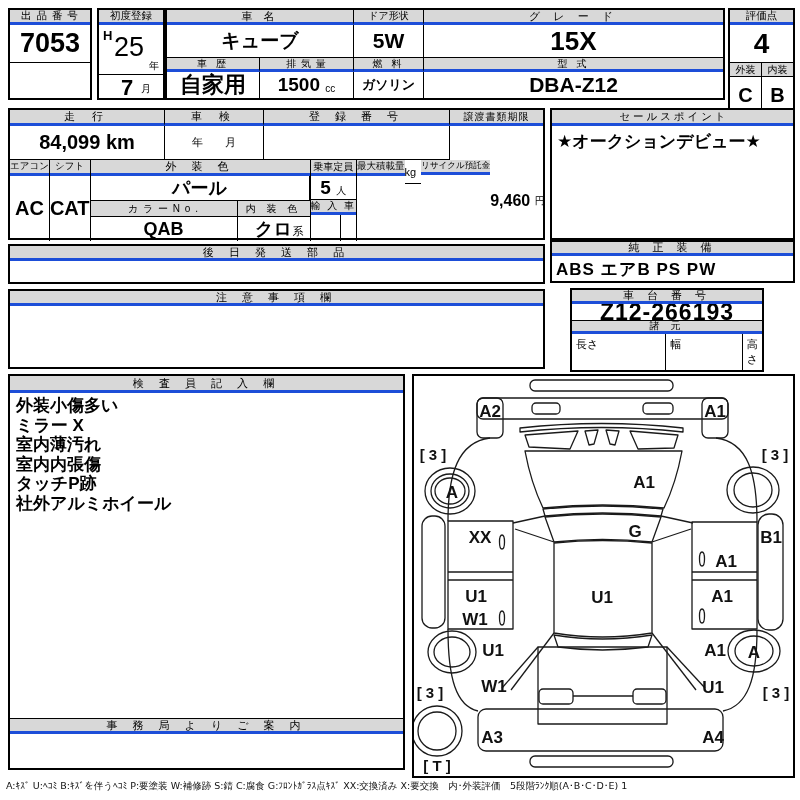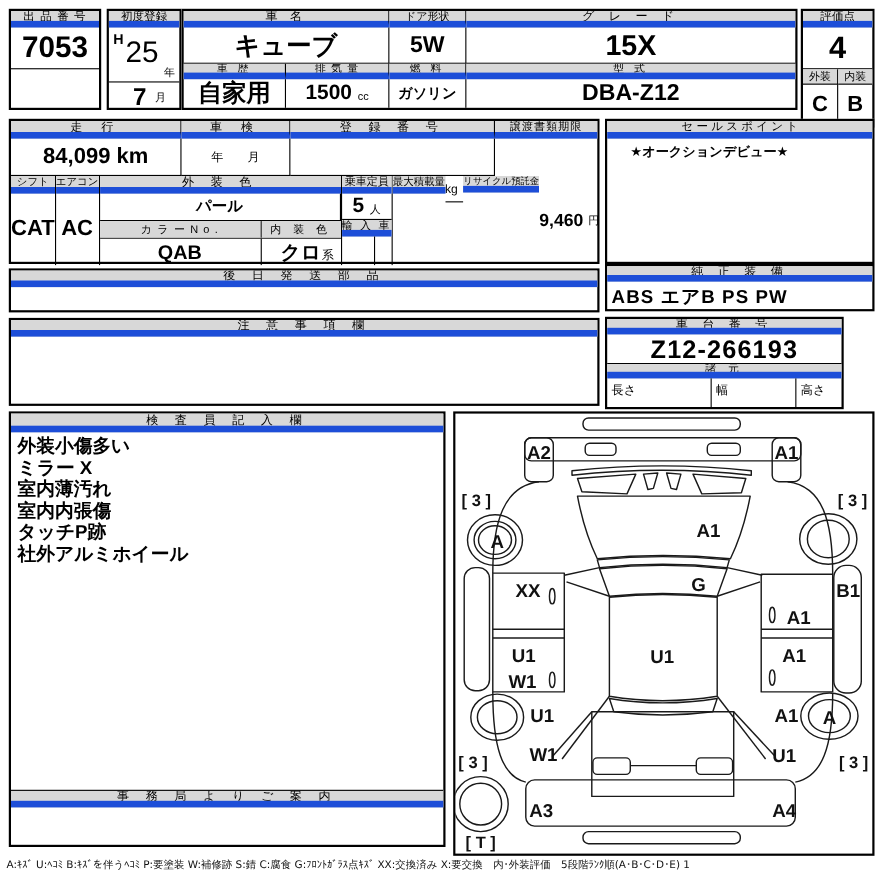--- a/index.html
+++ b/index.html
@@ -1,19 +1,19 @@
 <!DOCTYPE html>
 <html><head>
 <meta charset="utf-8">
 <style>
   html,body{margin:0;padding:0;background:#fff;}
   body{font-family:"Liberation Sans","DejaVu Sans",sans-serif;color:#000;}
   #sheet{position:relative;width:800px;height:800px;background:#fff;overflow:hidden;}
   .box{position:absolute;border:2px solid #000;background:#fff;box-sizing:border-box;display:flex;flex-direction:column;}
-  .h{background:#d8d8d8;border-bottom:6px solid #1d4ed8;display:flex;align-items:center;justify-content:center;font-size:11px;box-sizing:border-box;flex:0 0 auto;white-space:nowrap;overflow:hidden;}
+  .h{background:#d8d8d8;border-bottom:3px solid #1d4ed8;display:flex;align-items:center;justify-content:center;font-size:11px;box-sizing:border-box;flex:0 0 auto;white-space:nowrap;overflow:hidden;}
   .v{display:flex;align-items:center;justify-content:center;font-weight:bold;box-sizing:border-box;white-space:nowrap;overflow:hidden;}
   .br{border-right:1px solid #000;}
   .bb{border-bottom:1px solid #000;}
   .grow{flex:1 1 auto;}
   .cell{box-sizing:border-box;display:flex;align-items:center;justify-content:center;overflow:hidden;white-space:nowrap;text-align:center;}
   .unit{font-weight:normal;}
   .notes{font-weight:bold;font-size:17px;line-height:19.5px;padding:3px 6px;white-space:pre-line;}
   #legend{position:absolute;left:6px;top:780px;width:792px;font-size:9.5px;font-family:"DejaVu Sans",sans-serif;white-space:nowrap;color:#111;}
   svg text{font-family:"Liberation Sans","DejaVu Sans",sans-serif;font-weight:bold;fill:#111;}
 </style>
@@ -38,21 +38,21 @@
     <div class="grow" style="position:relative">
       <span style="position:absolute;left:22px;top:0px;font-size:22px;font-weight:bold">7</span>
       <span style="position:absolute;right:12px;bottom:2px;font-size:10px">月</span>
     </div>
   </div>
 
   <div class="box" style="left:165px;top:8px;width:560px;height:92px;display:grid;grid-template-columns:93px 94px 70px 1fr;grid-template-rows:15px 33px 14px 1fr">
     <div class="h br" style="grid-column:1/3;letter-spacing:4px">車 名</div>
     <div class="h br" style="font-size:10px">ドア形状</div>
     <div class="h" style="letter-spacing:5px">グ レ ー ド</div>
-    <div class="v br bb" style="grid-column:1/3;font-size:23px">キューブ</div>
+    <div class="v br bb" style="grid-column:1/3;font-size:19px">キューブ</div>
     <div class="v br bb" style="font-size:21px">5W</div>
     <div class="v bb" style="font-size:26px">15X</div>
     <div class="h br" style="letter-spacing:3px;font-size:10px">車 歴</div>
     <div class="h br" style="letter-spacing:1px;font-size:10px">排 気 量</div>
     <div class="h br" style="letter-spacing:3px;font-size:10px">燃 料</div>
     <div class="h" style="letter-spacing:3px;font-size:10px">型 式</div>
     <div class="v br" style="font-size:22px">自家用</div>
     <div class="v br" style="font-size:19px"><span>1500</span>&nbsp;<span class="unit" style="font-size:10px;margin-top:6px">cc</span></div>
     <div class="v br" style="font-size:13px">ガソリン</div>
     <div class="v" style="font-size:21px">DBA-Z12</div>
@@ -75,32 +75,32 @@
     <div style="display:grid;grid-template-columns:155px 99px 186px 1fr;grid-template-rows:16px 34px">
       <div class="h br" style="letter-spacing:7px">走 行</div>
       <div class="h br" style="letter-spacing:7px">車 検</div>
       <div class="h br" style="letter-spacing:6px">登 録 番 号</div>
       <div class="h" style="font-size:10px;letter-spacing:1px">譲渡書類期限</div>
       <div class="v br bb" style="font-size:20px">84,099 km</div>
       <div class="cell br bb" style="font-size:11px">年　　月</div>
       <div class="br bb"></div>
     </div>
     <div style="display:flex;flex:1">
+      <div class="br" style="width:52px;display:flex;flex-direction:column">
+        <div class="h" style="height:16px;font-size:9.5px">エアコン</div>
+        <div class="v grow" style="font-size:20px">AC</div>
+      </div>
       <div class="br" style="width:44px;display:flex;flex-direction:column">
         <div class="h" style="height:16px;font-size:9.5px">シフト</div>
         <div class="v grow" style="font-size:20px">CAT</div>
       </div>
-      <div class="br" style="width:52px;display:flex;flex-direction:column">
-        <div class="h" style="height:16px;font-size:9.5px">エアコン</div>
-        <div class="v grow" style="font-size:20px">AC</div>
-      </div>
       <div class="br" style="width:276px;display:flex;flex-direction:column">
         <div class="h" style="height:16px;letter-spacing:6px">外 装 色</div>
         <div class="bb" style="display:flex;height:24px">
-          <div class="v br" style="width:219px;font-size:14px">パール</div>
+          <div class="v br" style="width:219px;font-size:18px">パール</div>
           <div class="grow"></div>
         </div>
         <div class="bb" style="display:flex;height:15px">
           <div class="h br" style="flex:0 0 147px;border-bottom:none;font-size:10px;letter-spacing:1px">カ ラ ー N o .</div>
           <div class="h" style="flex:1;border-bottom:none;font-size:10px;letter-spacing:4px">内 装 色</div>
         </div>
         <div style="display:flex;flex:1">
           <div class="v br" style="width:147px;font-size:18px">QAB</div>
           <div class="v" style="flex:1;position:relative;font-size:18px">
             <span>クロ</span>
@@ -125,39 +125,39 @@
         <div class="h" style="height:15px;font-size:8.5px">リサイクル預託金</div>
         <div class="cell grow" style="justify-content:flex-end;padding-right:4px">
           <span style="font-weight:bold;font-size:16px">9,460</span>&nbsp;<span class="unit" style="font-size:10px">円</span>
         </div>
       </div>
     </div>
   </div>
 
   <div class="box" style="left:550px;top:108px;width:245px;height:132px">
     <div class="h" style="height:16px;font-size:10.5px">セ ー ル ス ポ イ ン ト</div>
-    <div style="padding:4px 21px;font-weight:bold;font-size:12px">★オークションデビュー★</div>
+    <div style="padding:4px 5px;font-weight:bold;font-size:17px">★オークションデビュー★</div>
   </div>
 
   <div class="box" style="left:8px;top:244px;width:537px;height:40px">
     <div class="h" style="height:15px;letter-spacing:6px">後 日 発 送 部 品</div>
     <div class="grow"></div>
   </div>
 
   <div class="box" style="left:550px;top:240px;width:245px;height:43px">
     <div class="h" style="height:14px;letter-spacing:5px">純 正 装 備</div>
     <div style="padding:2px 4px;font-weight:bold;font-size:17px;letter-spacing:1px">ABS エアB PS PW</div>
   </div>
 
   <div class="box" style="left:8px;top:289px;width:537px;height:80px">
     <div class="h" style="height:15px;letter-spacing:6px">注 意 事 項 欄</div>
     <div class="grow"></div>
   </div>
 
-  <div class="box" style="left:550px;top:288px;width:217px;height:84px">
+  <div class="box" style="left:570px;top:288px;width:194px;height:84px">
     <div class="h" style="height:14px;letter-spacing:5px">車 台 番 号</div>
     <div class="v bb" style="height:27px;font-size:23px;letter-spacing:1px">Z12-266193</div>
     <div class="h" style="height:13px;letter-spacing:4px;font-size:10px">諸 元</div>
     <div style="display:flex;flex:1">
       <div class="br" style="width:95px;font-size:11px;padding:3px 4px;box-sizing:border-box">長さ</div>
       <div class="br" style="width:77px;font-size:11px;padding:3px 4px;box-sizing:border-box">幅</div>
       <div style="flex:1;font-size:11px;padding:3px 4px;box-sizing:border-box">高さ</div>
     </div>
   </div>
 

